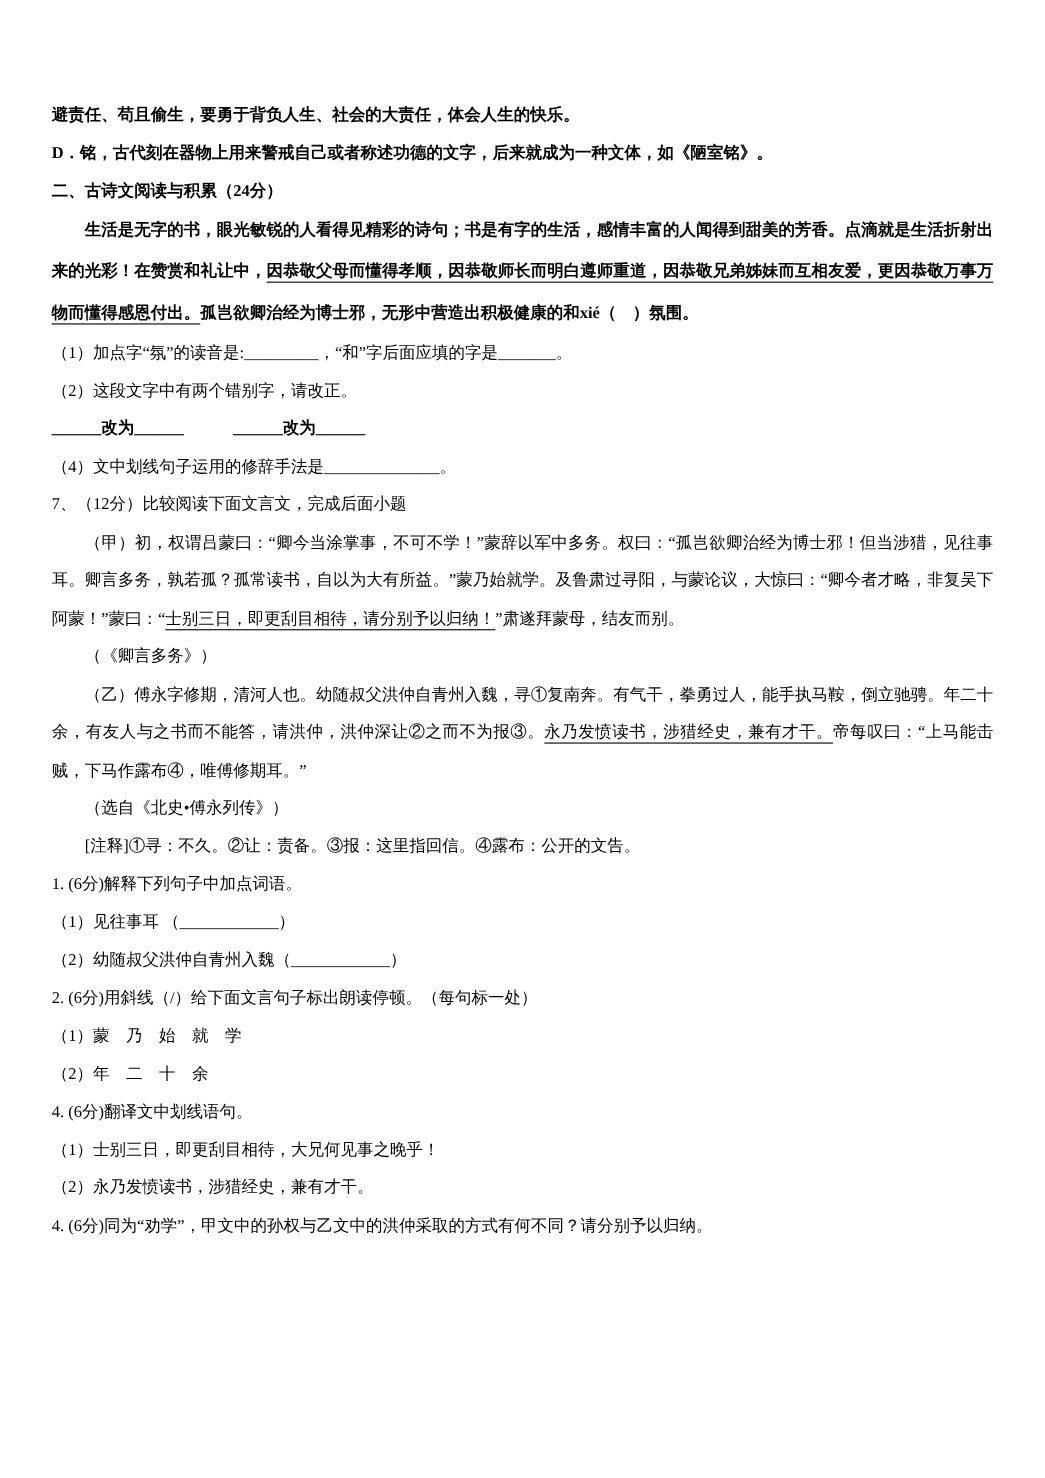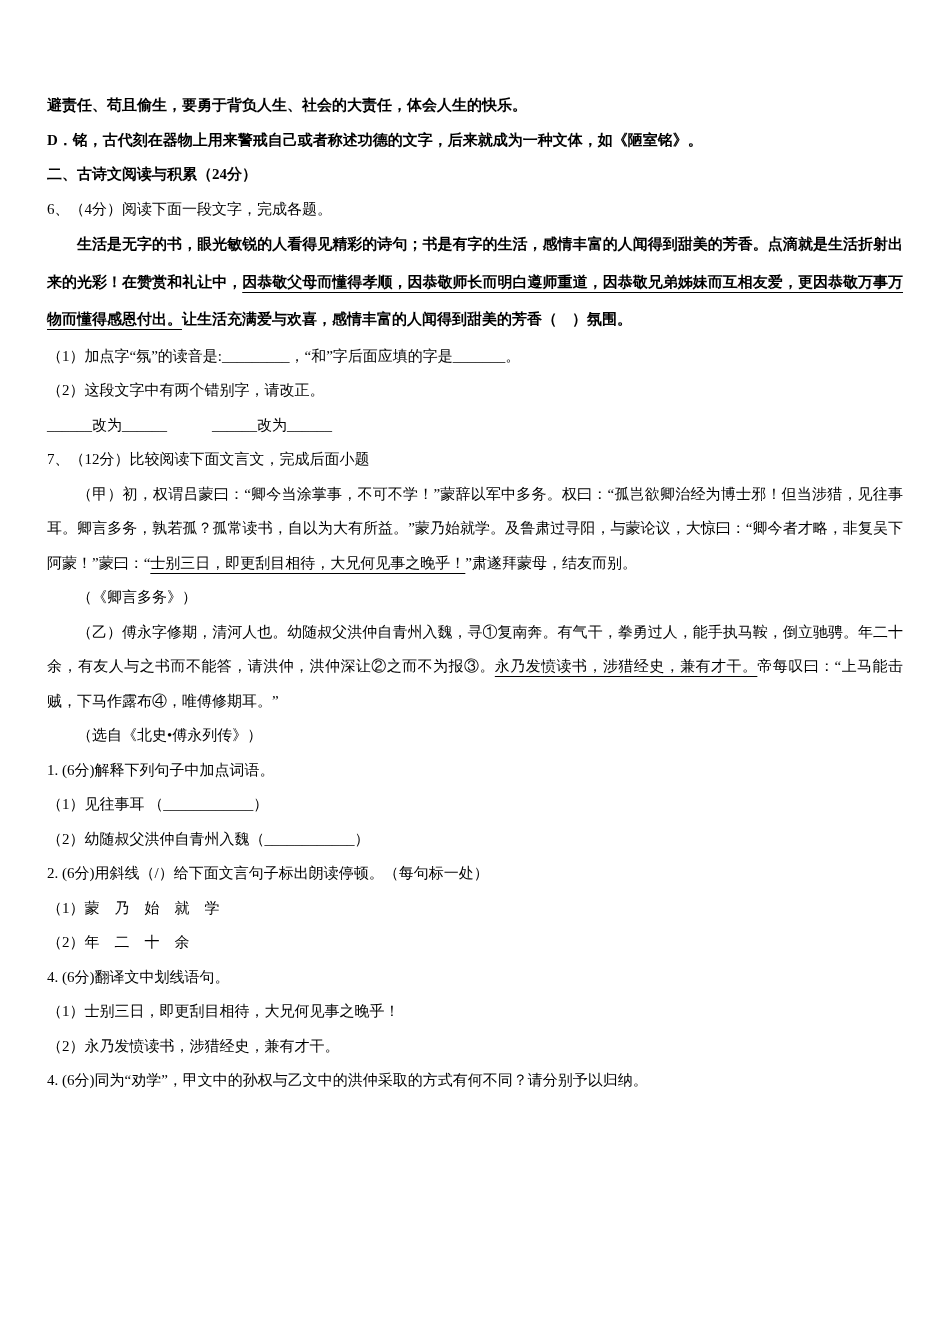--- a/index.html
+++ b/index.html
@@ -25,46 +25,47 @@
   .para.line {}
   .para.line-bold { font-weight: bold; }
   .para.heading { font-weight: bold; }
   .para.passage {
     text-indent: 2em;
     font-weight: bold;
     line-height: 2.5;
   }
   .para.classical { text-indent: 2em; }
   .para.indent-line { text-indent: 2em; }
-  .para.blank-row { font-weight: normal; }
+  .para.blank-row { font-weight: bold; }
   .seg {}
   .seg.u {
     text-decoration: underline;
     text-underline-offset: 5px;
     text-decoration-thickness: 1px;
   }
 </style>
 </head>
 <body>
 
 <div class="page">
   <div id="doc">
       <p class="para line-bold"><span class="seg">避责任、苟且偷生，要勇于背负人生、社会的大责任，体会人生的快乐。</span></p>
       <p class="para line-bold"><span class="seg">D．铭，古代刻在器物上用来警戒自己或者称述功德的文字，后来就成为一种文体，如《陋室铭》。</span></p>
       <p class="para heading"><span class="seg">二、古诗文阅读与积累（24分）</span></p>
-      <p class="para line"><span class="seg">6、（4分）阅读下面一段文字，完成各题。</span></p>
-      <p class="para passage"><span class="seg">生活是无字的书，眼光敏锐的人看得见精彩的诗句；书是有字的生活，感情丰富的人闻得到甜美的芳香。点滴就是生活折射出来的光彩！在赞赏和礼让中，</span><span class="seg u">因恭敬父母而懂得孝顺，因恭敬师长而明白遵师重道，因恭敬兄弟姊妹而互相友爱，更因恭敬万事万物而懂得感恩付出。</span><span class="seg">让生活充满爱与欢喜，感情丰富的人闻得到甜美的芳香（　）氛围。</span></p>
+      <p class="para passage"><span class="seg">生活是无字的书，眼光敏锐的人看得见精彩的诗句；书是有字的生活，感情丰富的人闻得到甜美的芳香。点滴就是生活折射出来的光彩！在赞赏和礼让中，</span><span class="seg u">因恭敬父母而懂得孝顺，因恭敬师长而明白遵师重道，因恭敬兄弟姊妹而互相友爱，更因恭敬万事万物而懂得感恩付出。</span><span class="seg">孤岂欲卿治经为博士邪，无形中营造出积极健康的和xié（　）氛围。</span></p>
       <p class="para line"><span class="seg">（1）加点字“氛”的读音是:_________，“和”字后面应填的字是_______。</span></p>
       <p class="para line"><span class="seg">（2）这段文字中有两个错别字，请改正。</span></p>
       <p class="para blank-row"><span class="seg">______改为______　　　______改为______</span></p>
+      <p class="para line"><span class="seg">（4）文中划线句子运用的修辞手法是______________。</span></p>
       <p class="para line"><span class="seg">7、（12分）比较阅读下面文言文，完成后面小题</span></p>
-      <p class="para classical"><span class="seg">（甲）初，权谓吕蒙曰：“卿今当涂掌事，不可不学！”蒙辞以军中多务。权曰：“孤岂欲卿治经为博士邪！但当涉猎，见往事耳。卿言多务，孰若孤？孤常读书，自以为大有所益。”蒙乃始就学。及鲁肃过寻阳，与蒙论议，大惊曰：“卿今者才略，非复吴下阿蒙！”蒙曰：“</span><span class="seg u">士别三日，即更刮目相待，大兄何见事之晚乎！</span><span class="seg">”肃遂拜蒙母，结友而别。</span></p>
+      <p class="para classical"><span class="seg">（甲）初，权谓吕蒙曰：“卿今当涂掌事，不可不学！”蒙辞以军中多务。权曰：“孤岂欲卿治经为博士邪！但当涉猎，见往事耳。卿言多务，孰若孤？孤常读书，自以为大有所益。”蒙乃始就学。及鲁肃过寻阳，与蒙论议，大惊曰：“卿今者才略，非复吴下阿蒙！”蒙曰：“</span><span class="seg u">士别三日，即更刮目相待，请分别予以归纳！</span><span class="seg">”肃遂拜蒙母，结友而别。</span></p>
       <p class="para indent-line"><span class="seg">（《卿言多务》）</span></p>
       <p class="para classical"><span class="seg">（乙）傅永字修期，清河人也。幼随叔父洪仲自青州入魏，寻①复南奔。有气干，拳勇过人，能手执马鞍，倒立驰骋。年二十余，有友人与之书而不能答，请洪仲，洪仲深让②之而不为报③。</span><span class="seg u">永乃发愤读书，涉猎经史，兼有才干。</span><span class="seg">帝每叹曰：“上马能击贼，下马作露布④，唯傅修期耳。”</span></p>
       <p class="para indent-line"><span class="seg">（选自《北史•傅永列传》）</span></p>
+      <p class="para indent-line"><span class="seg">[注释]①寻：不久。②让：责备。③报：这里指回信。④露布：公开的文告。</span></p>
       <p class="para line"><span class="seg">1. (6分)解释下列句子中加点词语。</span></p>
       <p class="para line"><span class="seg">（1）见往事耳 （____________）</span></p>
       <p class="para line"><span class="seg">（2）幼随叔父洪仲自青州入魏（____________）</span></p>
       <p class="para line"><span class="seg">2. (6分)用斜线（/）给下面文言句子标出朗读停顿。（每句标一处）</span></p>
       <p class="para line"><span class="seg">（1）蒙　乃　始　就　学</span></p>
       <p class="para line"><span class="seg">（2）年　二　十　余</span></p>
       <p class="para line"><span class="seg">4. (6分)翻译文中划线语句。</span></p>
       <p class="para line"><span class="seg">（1）士别三日，即更刮目相待，大兄何见事之晚乎！</span></p>
       <p class="para line"><span class="seg">（2）永乃发愤读书，涉猎经史，兼有才干。</span></p>
       <p class="para line"><span class="seg">4. (6分)同为“劝学”，甲文中的孙权与乙文中的洪仲采取的方式有何不同？请分别予以归纳。</span></p>

